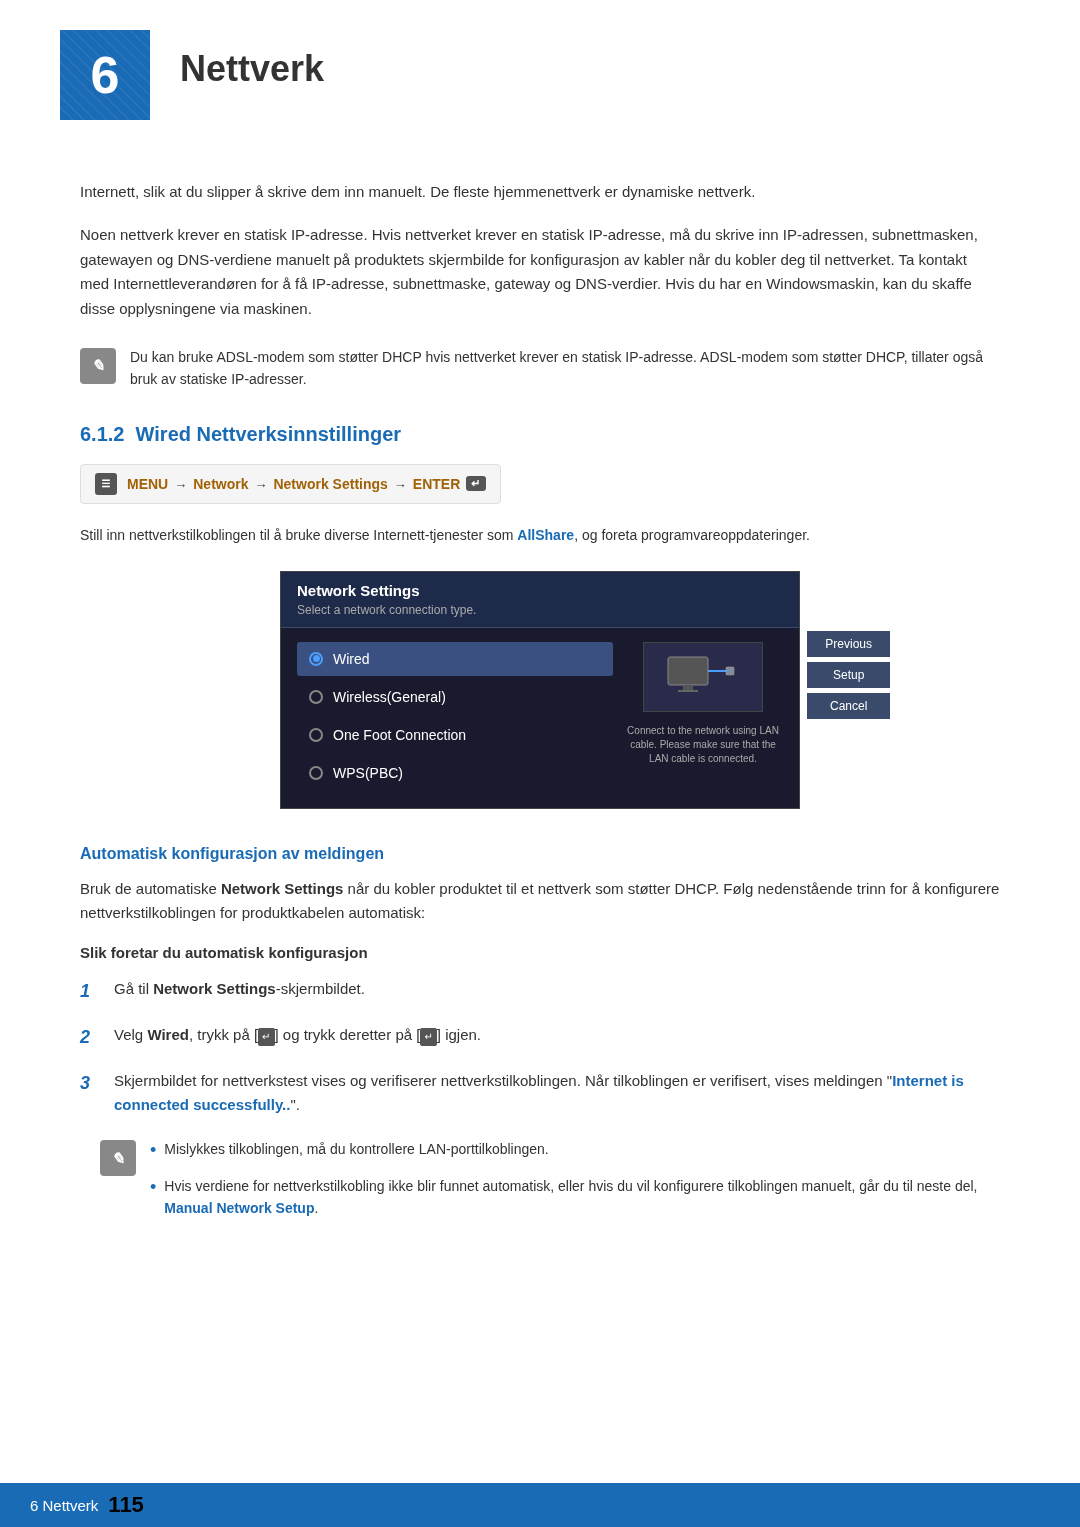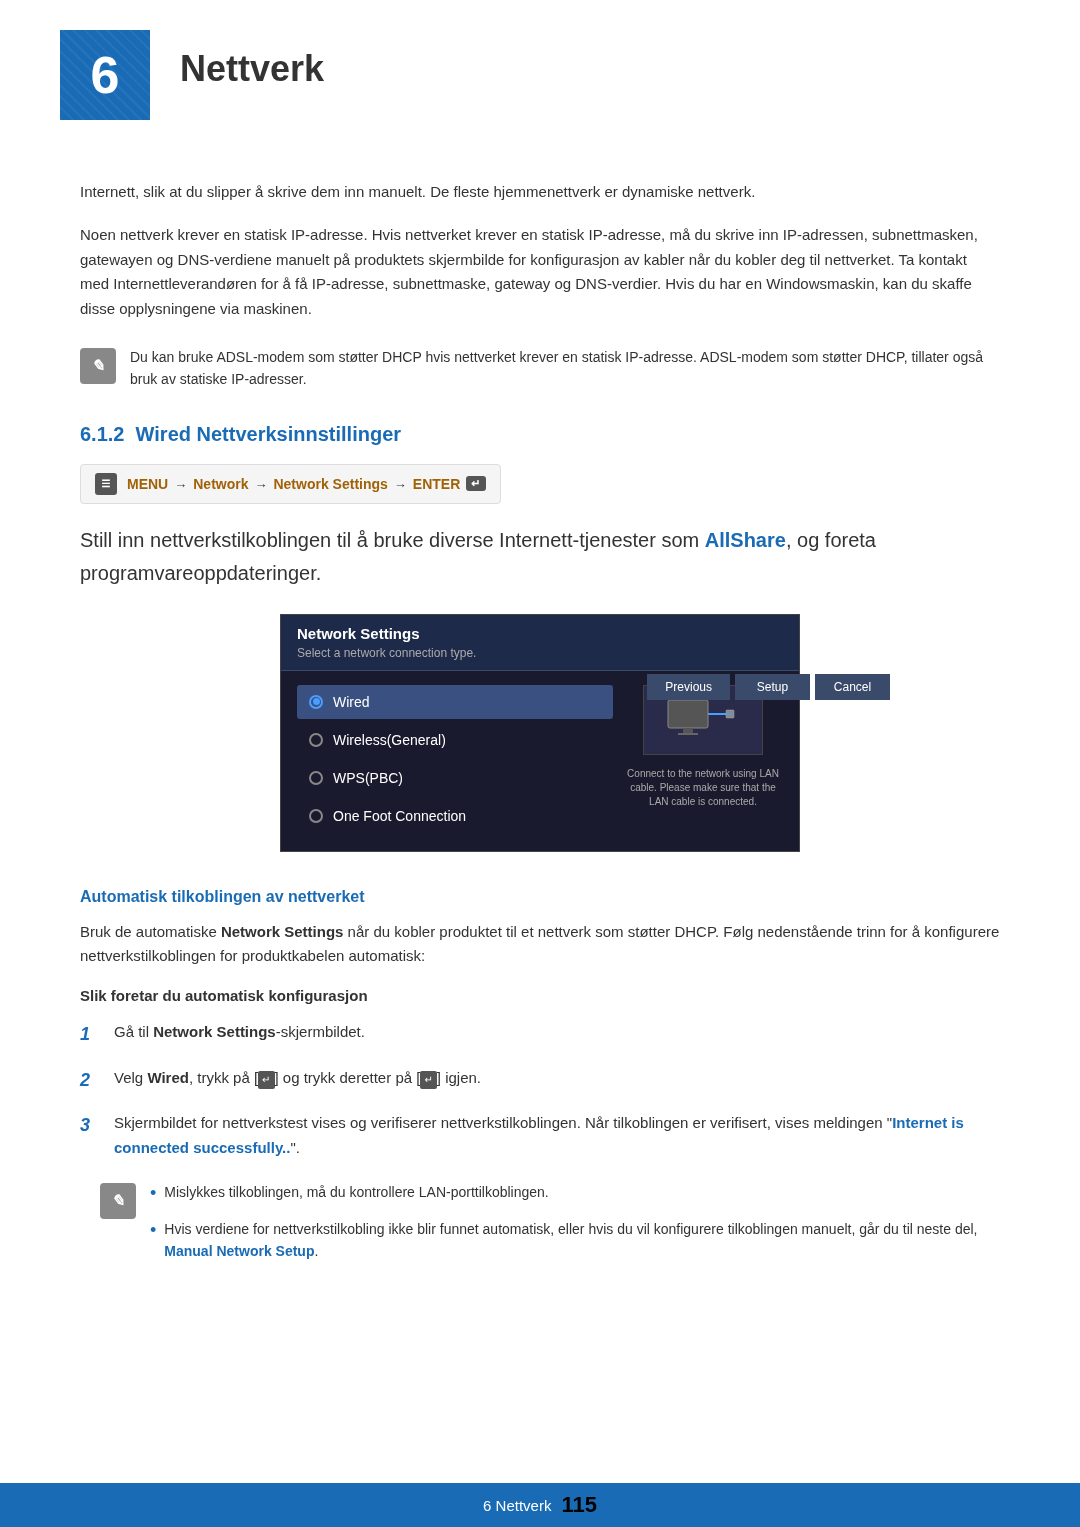--- a/index.html
+++ b/index.html
@@ -170,21 +170,21 @@
       align-items: center;
       justify-content: center;
       background: #555;
       color: #fff;
       font-size: 11px;
       padding: 1px 5px;
       border-radius: 3px;
     }
 
     .intro-text {
-      font-size: 20px;
+      font-size: 14px;
       line-height: 1.65;
       color: #333;
       margin-bottom: 24px;
     }
 
     
     .network-dialog-container {
       display: flex;
       justify-content: center;
       margin: 20px 0 36px 0;
@@ -295,21 +295,21 @@
       font-size: 10px;
       color: #aaa;
       text-align: center;
       line-height: 1.4;
       padding: 4px;
     }
 
     
     .dialog-buttons {
       display: flex;
-      flex-direction: row;
+      flex-direction: column;
       gap: 5px;
       position: absolute;
       right: -90px;
       top: 60px;
     }
 
     .dialog-btn {
       background: #3a4a6a;
       color: #fff;
       border: none;
@@ -407,21 +407,21 @@
     
     .page-footer {
       position: absolute;
       bottom: 0;
       left: 0;
       right: 0;
       background: #1a6bb5;
       height: 44px;
       display: flex;
       align-items: center;
-      justify-content: center;
+      justify-content: flex-start;
       padding: 0 30px;
     }
 
     .footer-text {
       color: #fff;
       font-size: 15px;
     }
 
     .footer-page-num {
       color: #000000;
@@ -490,25 +490,25 @@
                 <div class="radio-dot active">
                 </div>
                 <span class="option-label">Wired</span>
               </div>
               <div class="dialog-option">
                 <div class="radio-dot"></div>
                 <span class="option-label">Wireless(General)</span>
               </div>
               <div class="dialog-option">
                 <div class="radio-dot"></div>
-                <span class="option-label">WPS(PBC)</span>
+                <span class="option-label">One Foot Connection</span>
               </div>
               <div class="dialog-option">
                 <div class="radio-dot"></div>
-                <span class="option-label">One Foot Connection</span>
+                <span class="option-label">WPS(PBC)</span>
               </div>
             </div>
             <div class="dialog-right">
               <div class="network-graphic">
                 <svg viewBox="0 0 80 50">
 
                   <rect x="5" y="5" width="40" height="28" rx="2" fill="#555" stroke="#888" stroke-width="1"></rect>
                   <rect x="20" y="33" width="10" height="5" fill="#555"></rect>
                   <rect x="15" y="38" width="20" height="2" fill="#666"></rect>
 
@@ -525,21 +525,21 @@
         </div>
 
         <div class="dialog-buttons">
           <button class="dialog-btn">Previous</button>
           <button class="dialog-btn">Setup</button>
           <button class="dialog-btn">Cancel</button>
         </div>
       </div>
     </div>
 
-    <div class="subsection-heading">Automatisk tilkoblingen av nettverket</div>
+    <div class="subsection-heading">Automatisk konfigurasjon av meldingen</div>
 
     <p class="body-text">
       <span>Bruk de automatiske </span><span class="inline-bold">Network Settings</span><span> når du kobler produktet til et nettverk som støtter DHCP. Følg nedenstående trinn for å konfigurere nettverkstilkoblingen for produktkabelen automatisk:</span>
     </p>
 
     <p class="slik-heading">Slik foretar du automatisk konfigurasjon</p>
 
     <ul class="numbered-list">
       <li>
         <span class="list-number">1</span>

